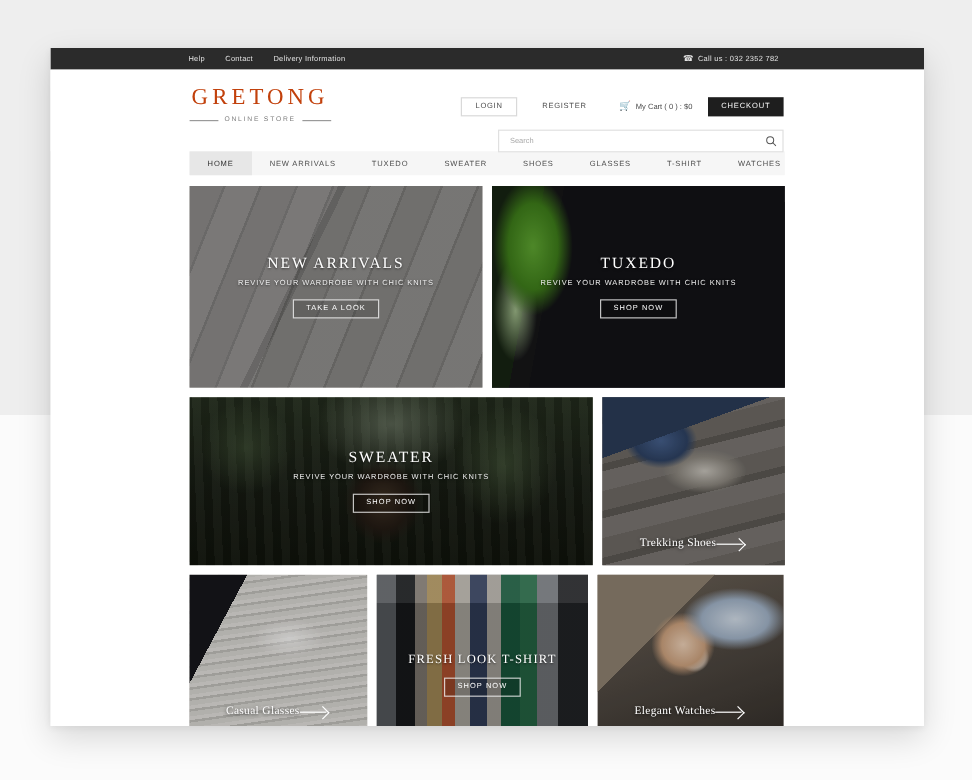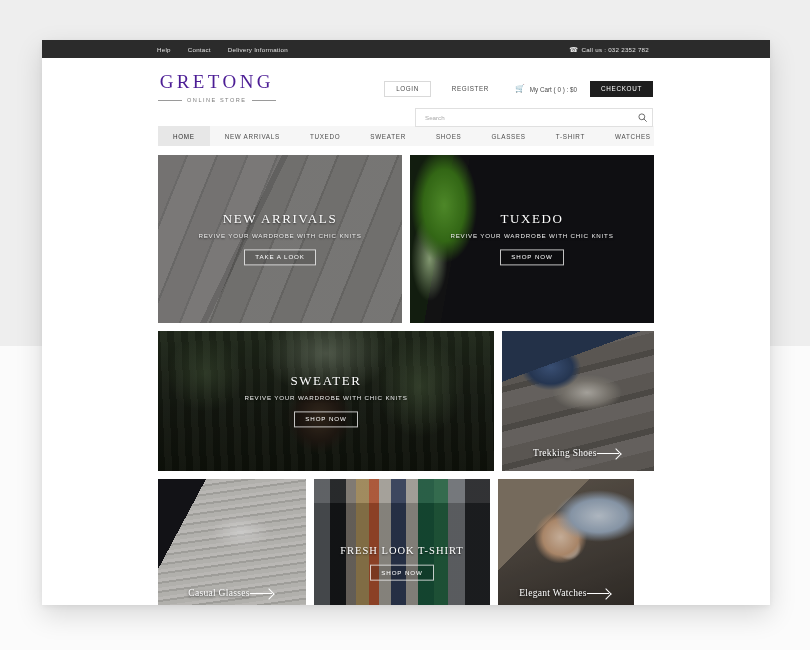--- a/index.html
+++ b/index.html
@@ -78,21 +78,21 @@
   .logo-wrap {
     position: absolute;
     left: 116px;
     top: 14px;
     text-align: center;
   }
   .logo-name {
     font-family: "Liberation Serif", serif;
     font-size: 19px;
     letter-spacing: 3.4px;
-    color: #4c1d95;
+    color: #c2410c;
     line-height: 1;
   }
   .logo-sub-row {
     display: flex;
     align-items: center;
     justify-content: center;
     gap: 5px;
     margin-top: 6px;
   }
   .logo-rule { width: 24px; height: 1px; background: #9a9a9a; }
@@ -470,21 +470,21 @@
       </div>
 
       <div class="tile img-tshirt" style="width:176px;height:132px;">
         <div class="overlay" style="background:rgba(0,0,0,.22);"></div>
         <div class="center-block" style="top:64%;">
           <div class="tile-title" style="font-size:10.5px;letter-spacing:1px;">FRESH LOOK T-SHIRT</div>
           <div class="tile-btn" style="margin-top:8px;">SHOP NOW</div>
         </div>
       </div>
 
-      <div class="tile img-watches" style="width:136px;height:132px;">
+      <div class="tile img-watches" style="width:155px;height:132px;">
         <div class="overlay" style="background:rgba(0,0,0,.16);"></div>
         <div class="corner-label">
           <span class="corner-text">Elegant Watches</span>
           <span class="arrow-icon"></span>
         </div>
       </div>
     </div>
 
   </div>
 </div>

